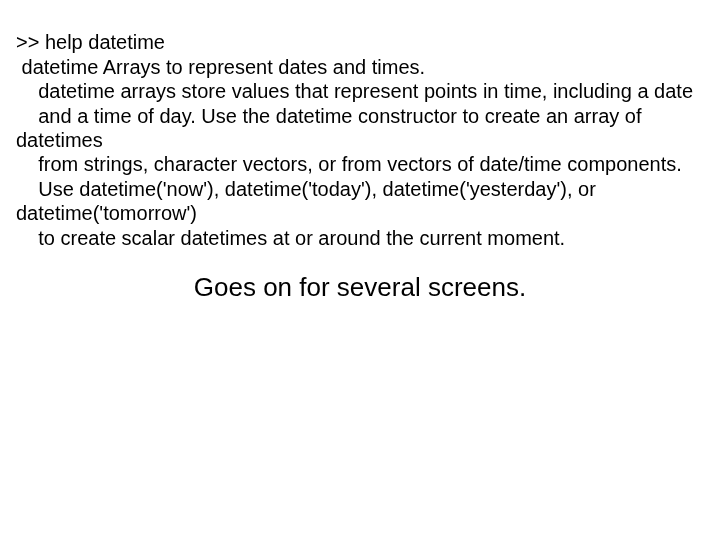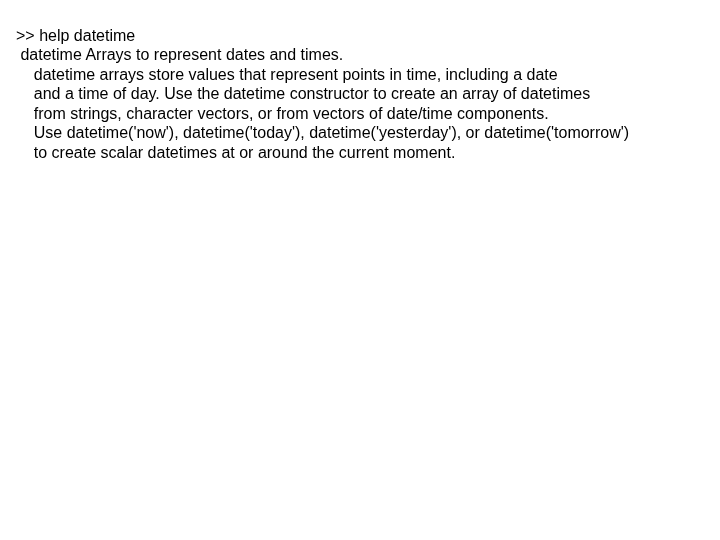--- a/index.html
+++ b/index.html
@@ -12,21 +12,21 @@
     color: #000000;
     overflow: hidden;
   }
   .page {
     box-sizing: border-box;
     width: 720px;
     height: 540px;
     padding: 6px 0 0 0;
   }
   .help-block {
-    font-size: 16px;
+    font-size: 20px;
     line-height: 1.22;
     white-space: pre-wrap;
     padding: 0 10px 0 16px;
   }
   .caption {
     text-align: center;
     font-size: 26px;
     margin-top: 22px;
   }
 </style>
@@ -35,13 +35,14 @@
 
 <div class="page">
   <div class="help-block">
 <span>&gt;&gt; help datetime</span>
 <span> datetime Arrays to represent dates and times.</span>
 <span>    datetime arrays store values that represent points in time, including a date</span>
 <span>    and a time of day. Use the datetime constructor to create an array of datetimes</span>
 <span>    from strings, character vectors, or from vectors of date/time components.</span>
 <span>    Use datetime('now'), datetime('today'), datetime('yesterday'), or datetime('tomorrow')</span>
 <span>    to create scalar datetimes at or around the current moment.</span></div>
+  <div class="caption">Goes on for several screens.</div>
 </div>
 
 </body></html>

